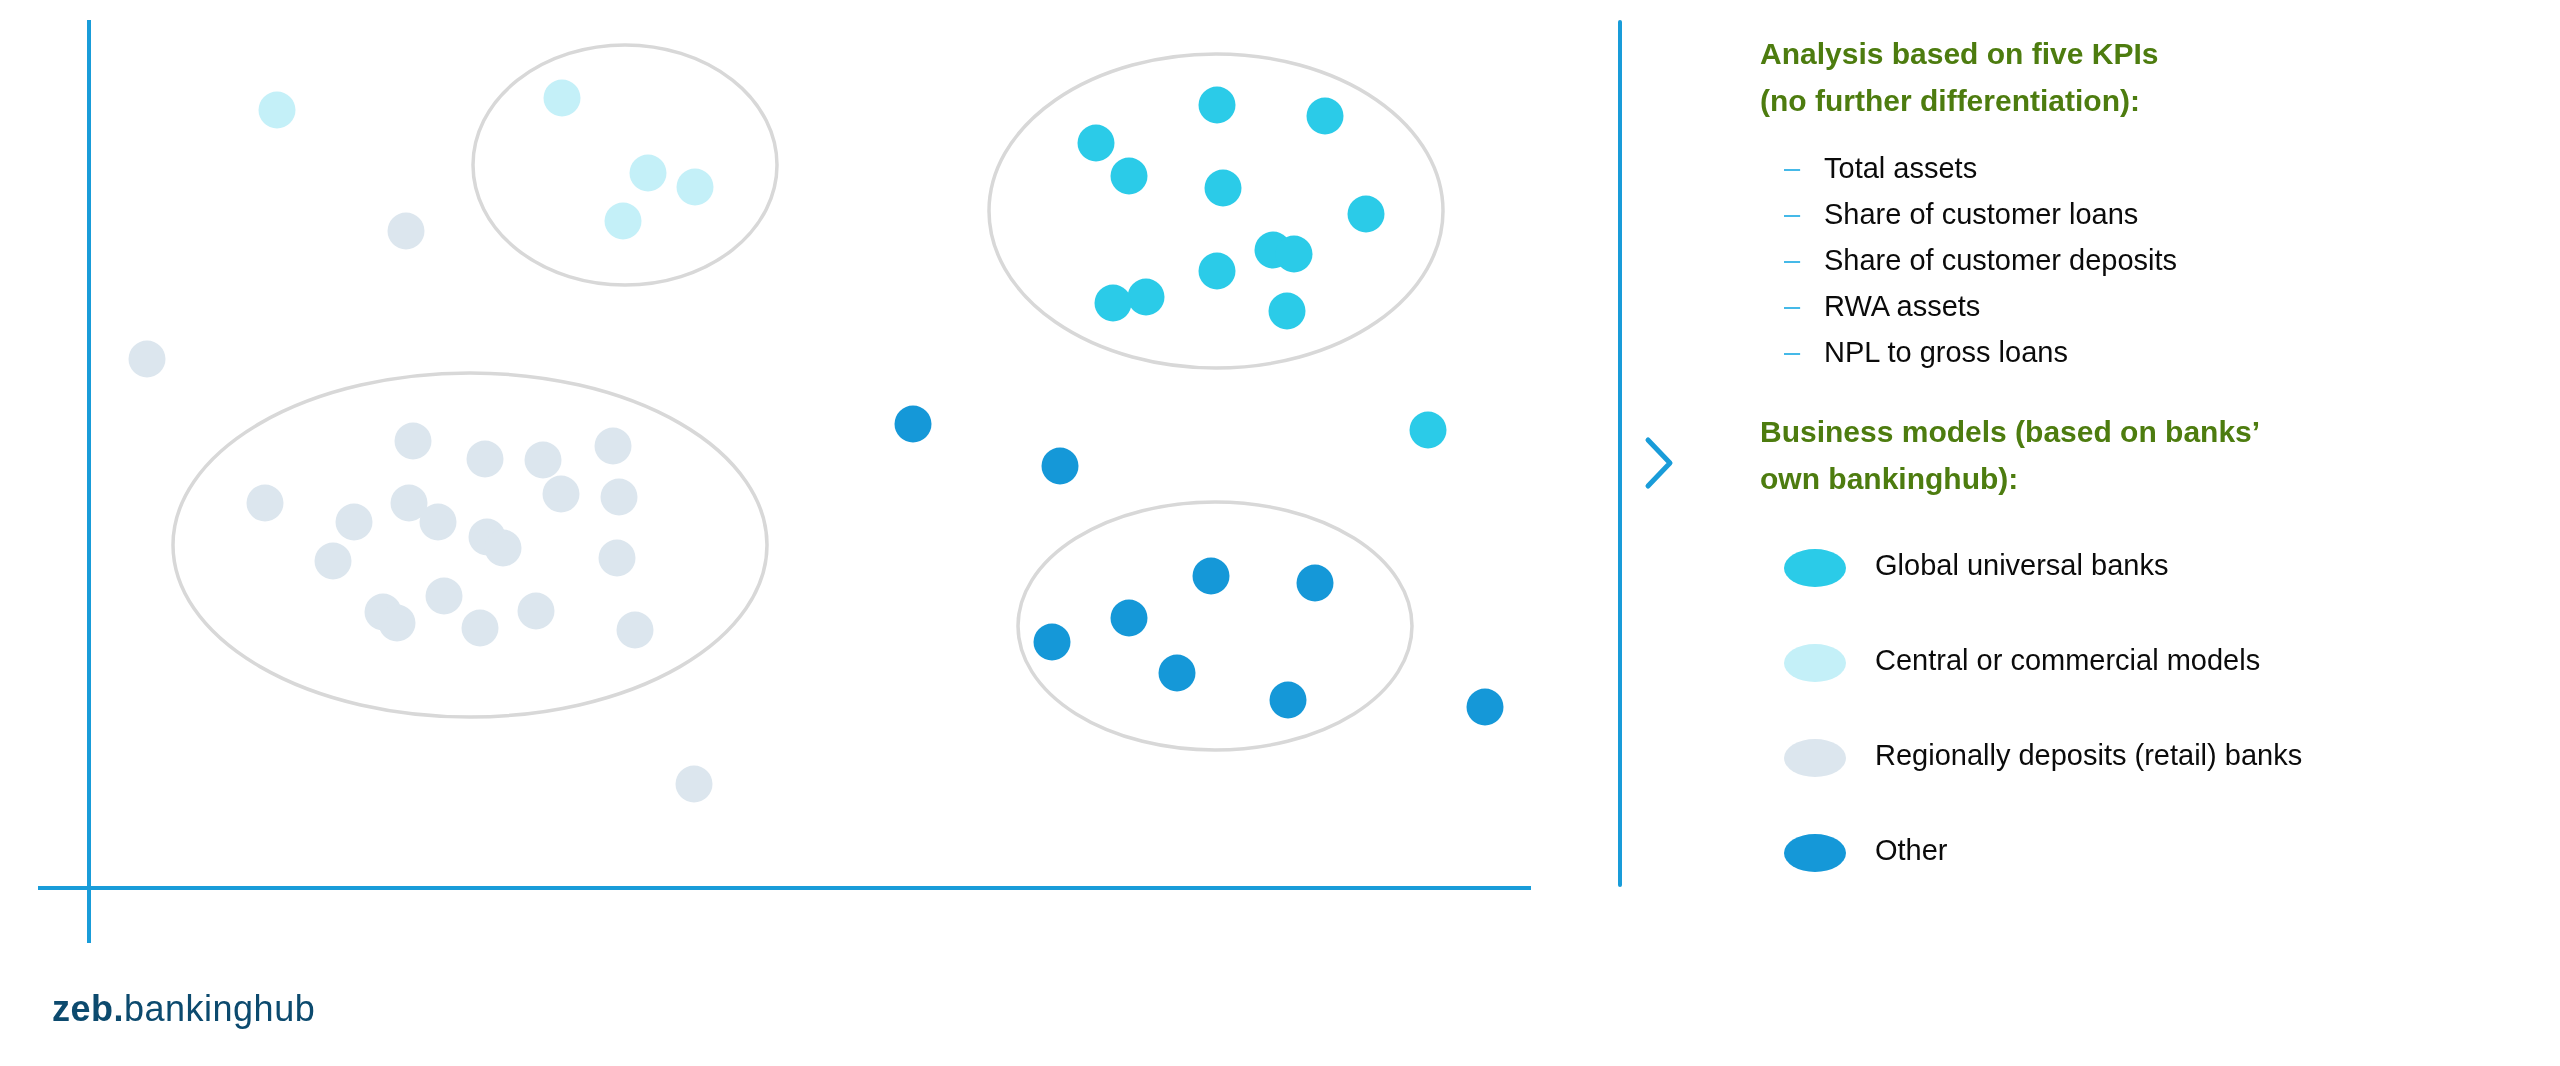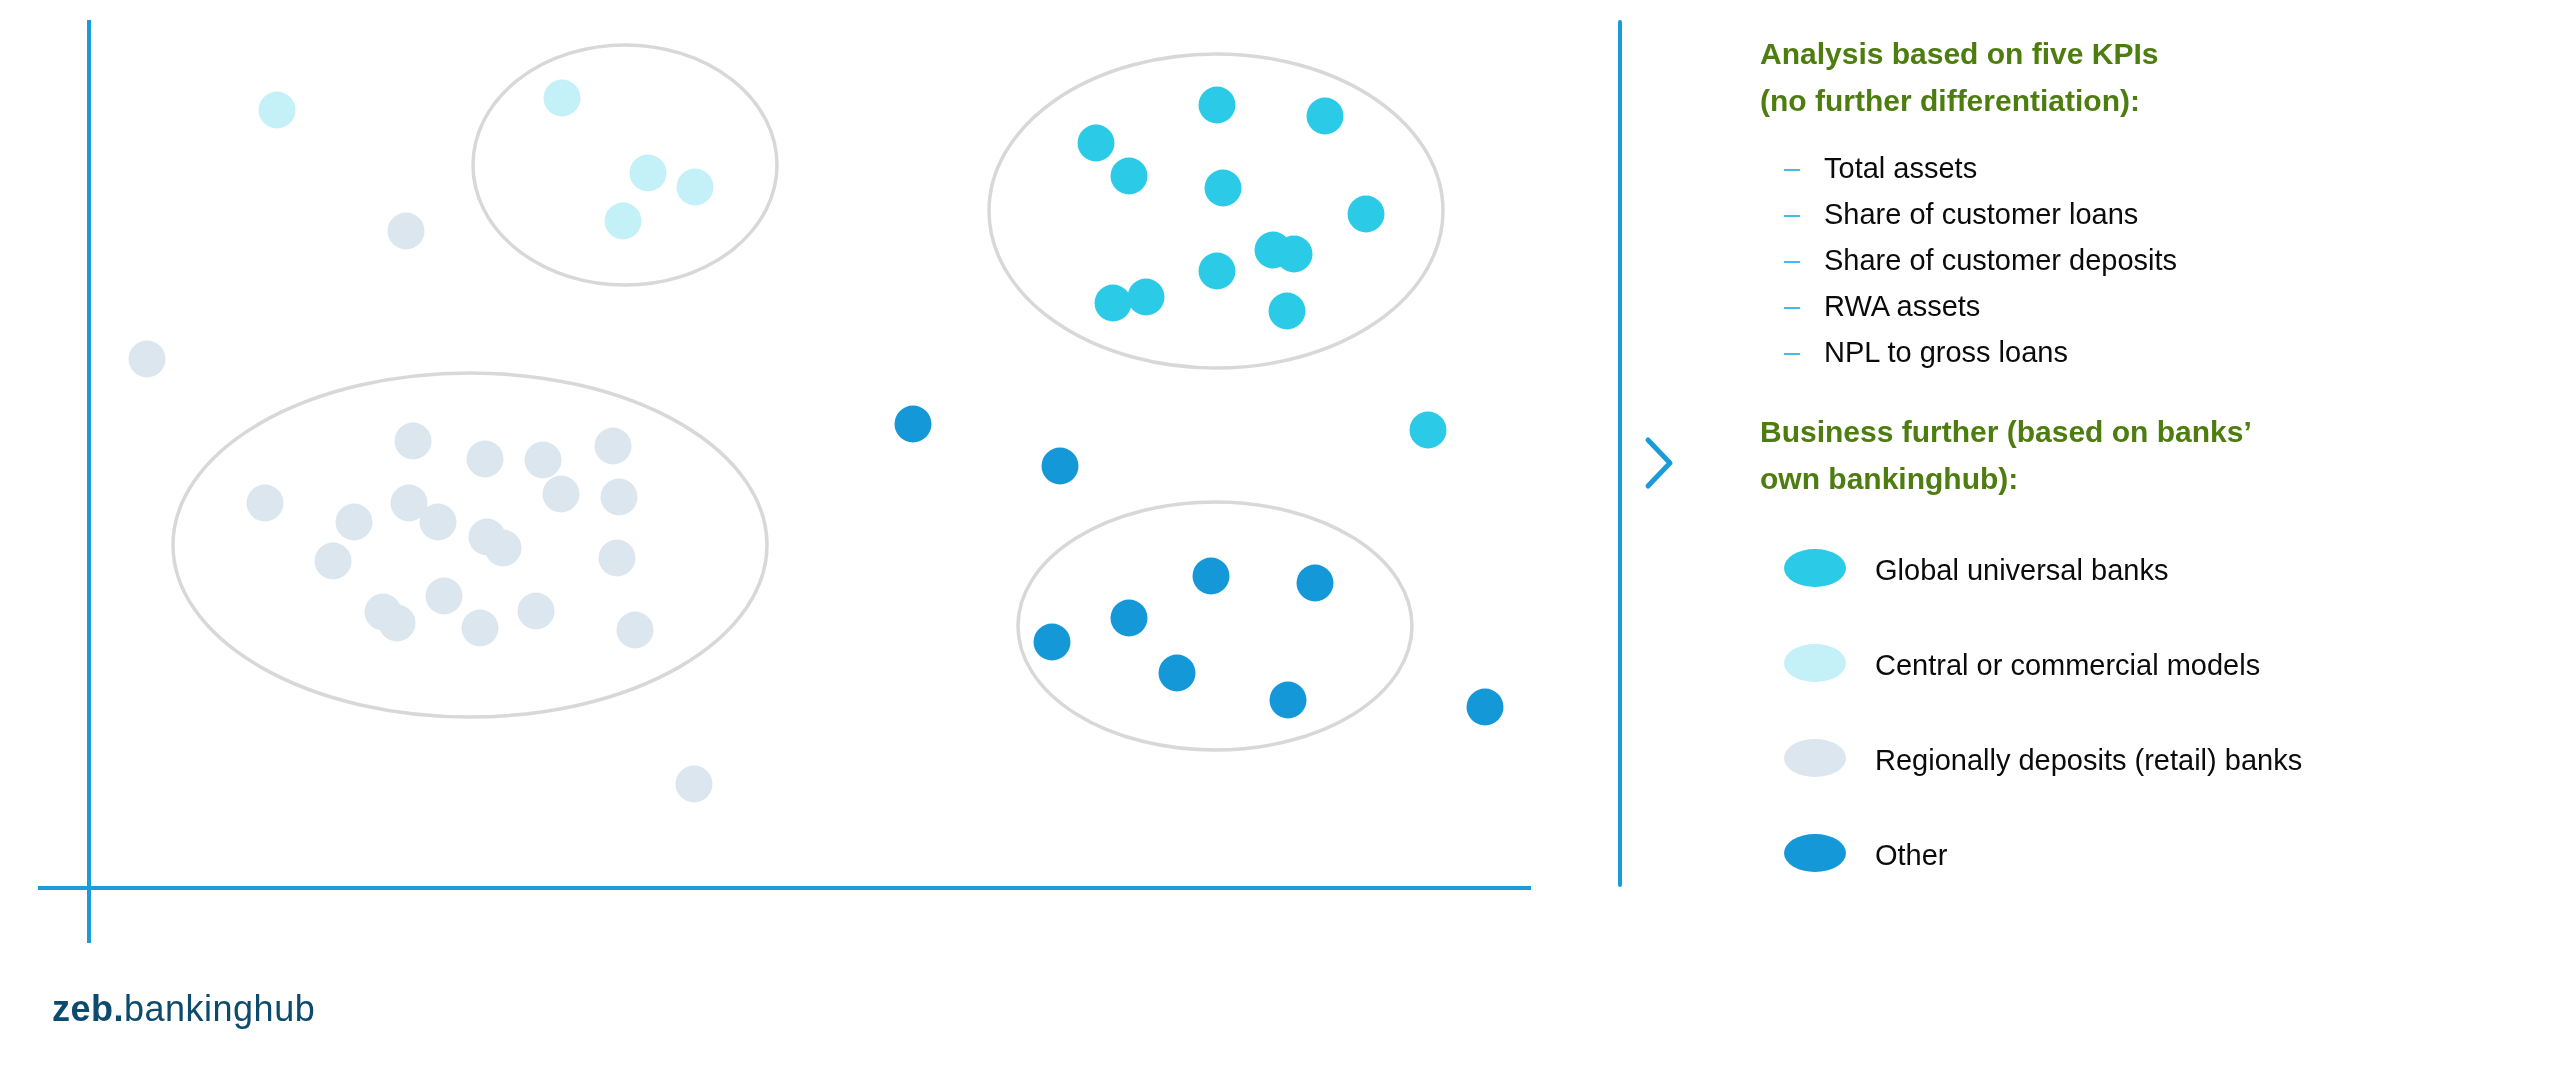--- a/index.html
+++ b/index.html
@@ -12,21 +12,21 @@
   
   .kpi-heading,.bm-heading{
     font-size:30px;font-weight:bold;line-height:47px;color:#4d7c0f;white-space:nowrap;
   }
   .kpi-heading{left:1760px;top:30px;}
   .bm-heading{left:1760px;top:408px;}
   .kpi-list{left:1784px;top:145px;}
   .kpi-row{display:flex;align-items:baseline;height:46px;font-size:29px;line-height:46px;white-space:nowrap;}
   .kpi-dash{width:40px;font-size:29px;}
   .legend{left:1784px;top:549px;}
-  .legend-row{display:flex;align-items:flex-end;height:38px;margin-bottom:57px;}
+  .legend-row{display:flex;align-items:flex-start;height:38px;margin-bottom:57px;}
   .legend-swatch{width:62px;height:38px;border-radius:50%;flex:0 0 62px;}
   .legend-label{margin-left:29px;font-size:29px;white-space:nowrap;}
   .divider{width:4px;border-radius:2px;}
   .logo{left:52px;top:988px;font-size:36px;letter-spacing:.5px;white-space:nowrap;}
   .logo .bold{font-weight:bold;}
   .logo .light{font-weight:300;}
 </style>
 </head>
 <body>
 
@@ -119,21 +119,21 @@
       <span class="kpi-dash" style="color: rgb(69, 185, 232);">–</span>
       <span>RWA assets</span>
     </div>
     <div class="kpi-row">
       <span class="kpi-dash" style="color: rgb(69, 185, 232);">–</span>
       <span>NPL to gross loans</span>
     </div>
   </div>
 
   <div class="abs bm-heading">
-    <div>Business further (based on banks’</div>
+    <div>Business models (based on banks’</div>
     <div>own bankinghub):</div>
   </div>
 
   <div class="abs legend">
     <div class="legend-row">
       <div class="legend-swatch" style="background: rgb(43, 203, 232);"></div>
       <div class="legend-label">Global universal banks</div>
     </div>
     <div class="legend-row">
       <div class="legend-swatch" style="background: rgb(196, 240, 248);"></div>

